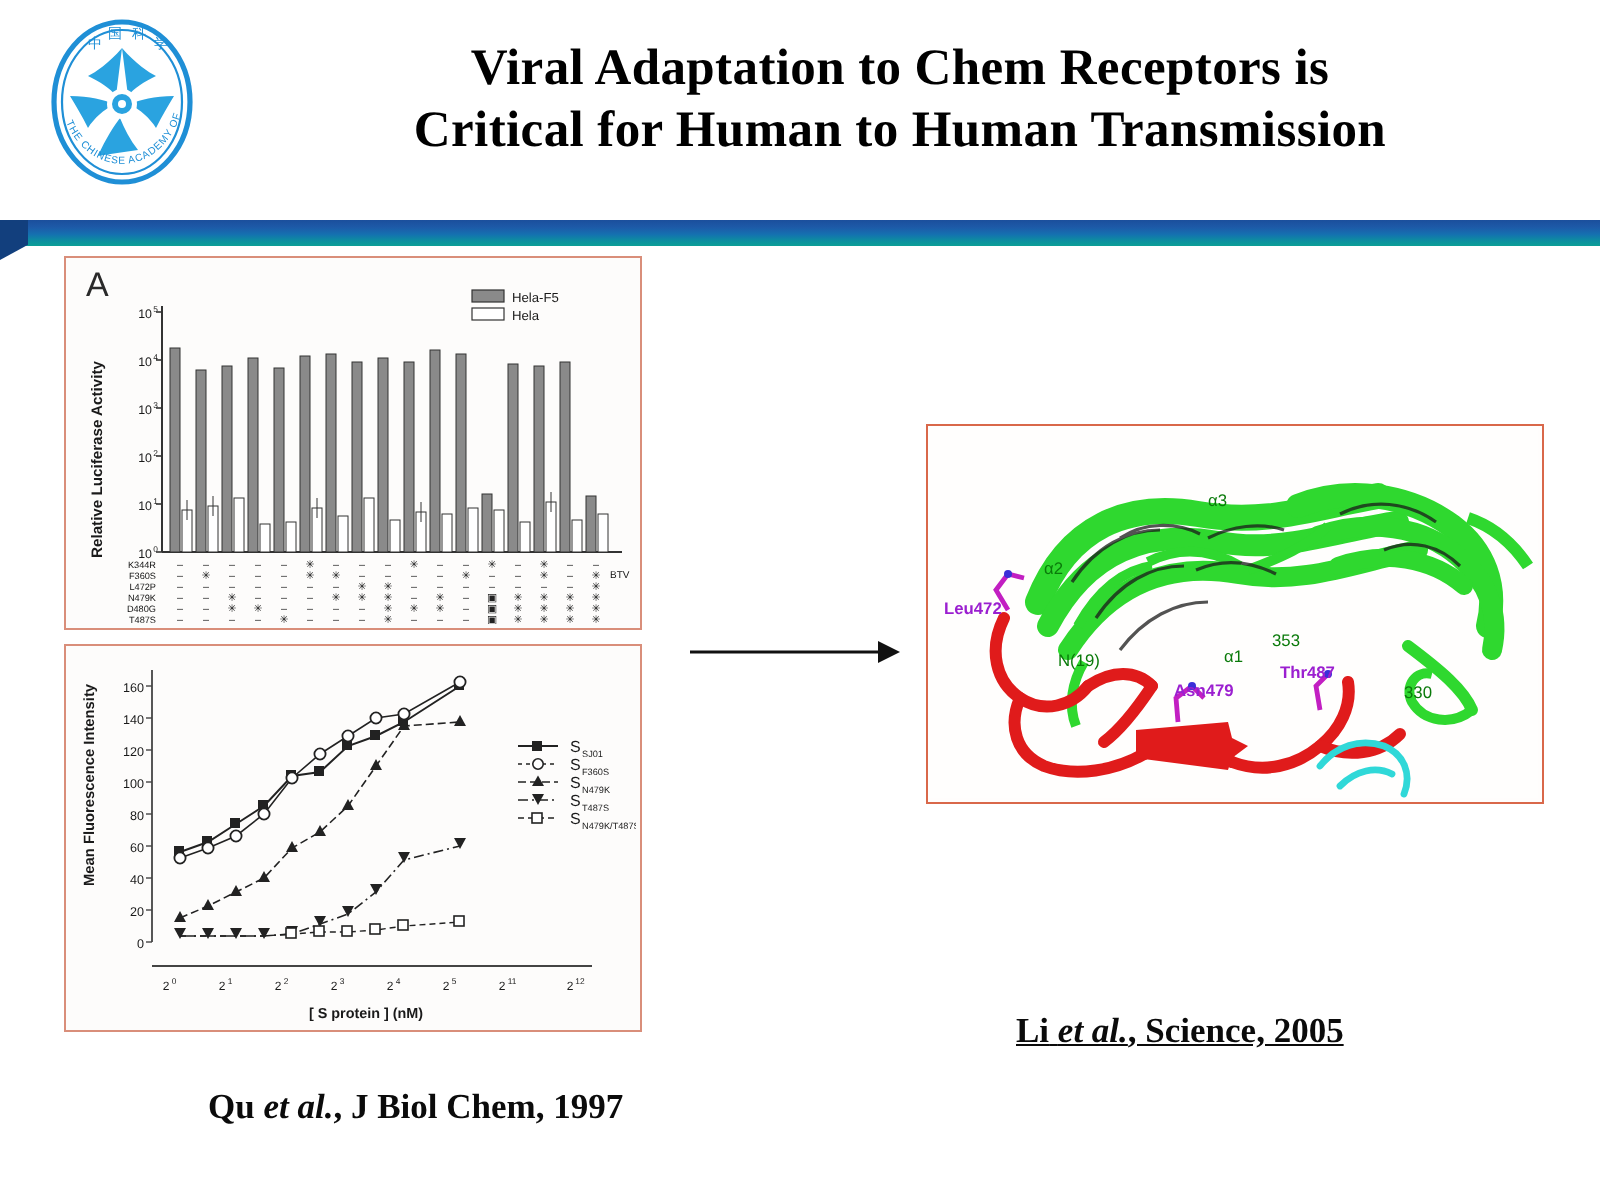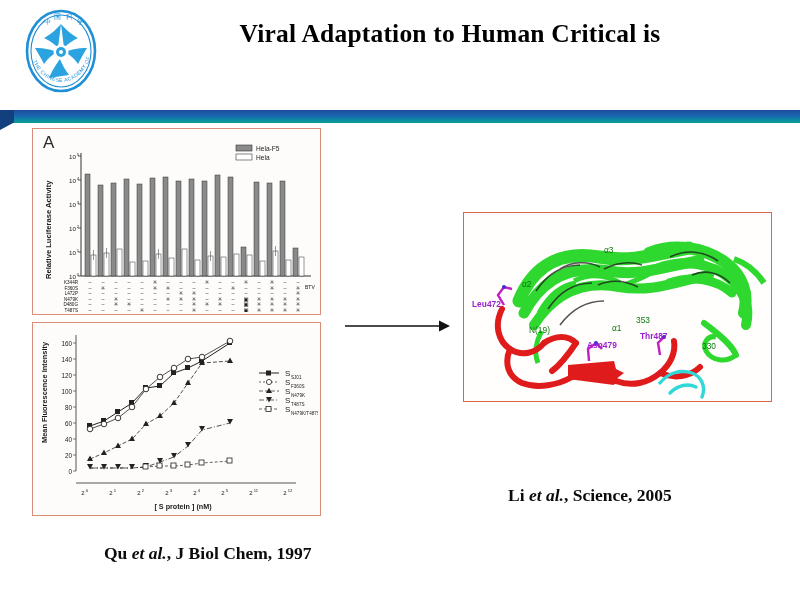--- a/index.html
+++ b/index.html
@@ -35,21 +35,21 @@
      border:1.4px solid #d9684a;background:#fffdfc;overflow:hidden;}
   .panel-letter{position:absolute;left:10px;top:4px;font-family:"Liberation Sans",sans-serif;
      font-size:17px;color:#2a2a2a;}
   
   .arrow{position:absolute;left:345px;top:318px;width:105px;height:16px;}
   
   .cite{position:absolute;font-family:"Liberation Serif",serif;font-weight:bold;
      font-size:17.5px;color:#0b0b0b;white-space:nowrap;}
   .cite .it{font-style:italic;}
   .cite-qu{left:104px;top:543px;}
-  .cite-li{left:508px;top:485px;}
+  .cite-li{left:508px;top:505px;text-decoration:underline;}
   
   .axlbl{font-family:"Liberation Sans",sans-serif;fill:#1a1a1a;}
 </style>
 </head>
 <body>
 
 <div class="header">
 
   <div class="logo">
     <svg width="78" height="86" viewBox="0 0 78 86">
@@ -72,21 +72,22 @@
           <text x="55" y="16">学</text>
       </g>
       <path id="casarc" d="M10 50 A31 37 0 0 0 68 50" fill="none"></path>
       <text font-family="Liberation Sans, sans-serif" font-size="5.1" fill="#1f8fd6" letter-spacing="0.4">
         <textPath href="#casarc" startOffset="4%">THE CHINESE ACADEMY OF SCIENCES</textPath>
       </text>
     </svg>
   </div>
 
   <div class="title">
-    <span>Viral Adaptation to Human Critical is</span>
+    <span>Viral Adaptation to Chem Receptors is</span>
+    <span class="l2">Critical for Human to Human Transmission</span>
   </div>
 </div>
 
 <div class="divider"></div>
 <div class="divider-tail"></div>
 
 <div class="panelA">
   <div class="panel-letter">A</div>
 
   <svg width="285" height="183" viewBox="0 0 285 183">

